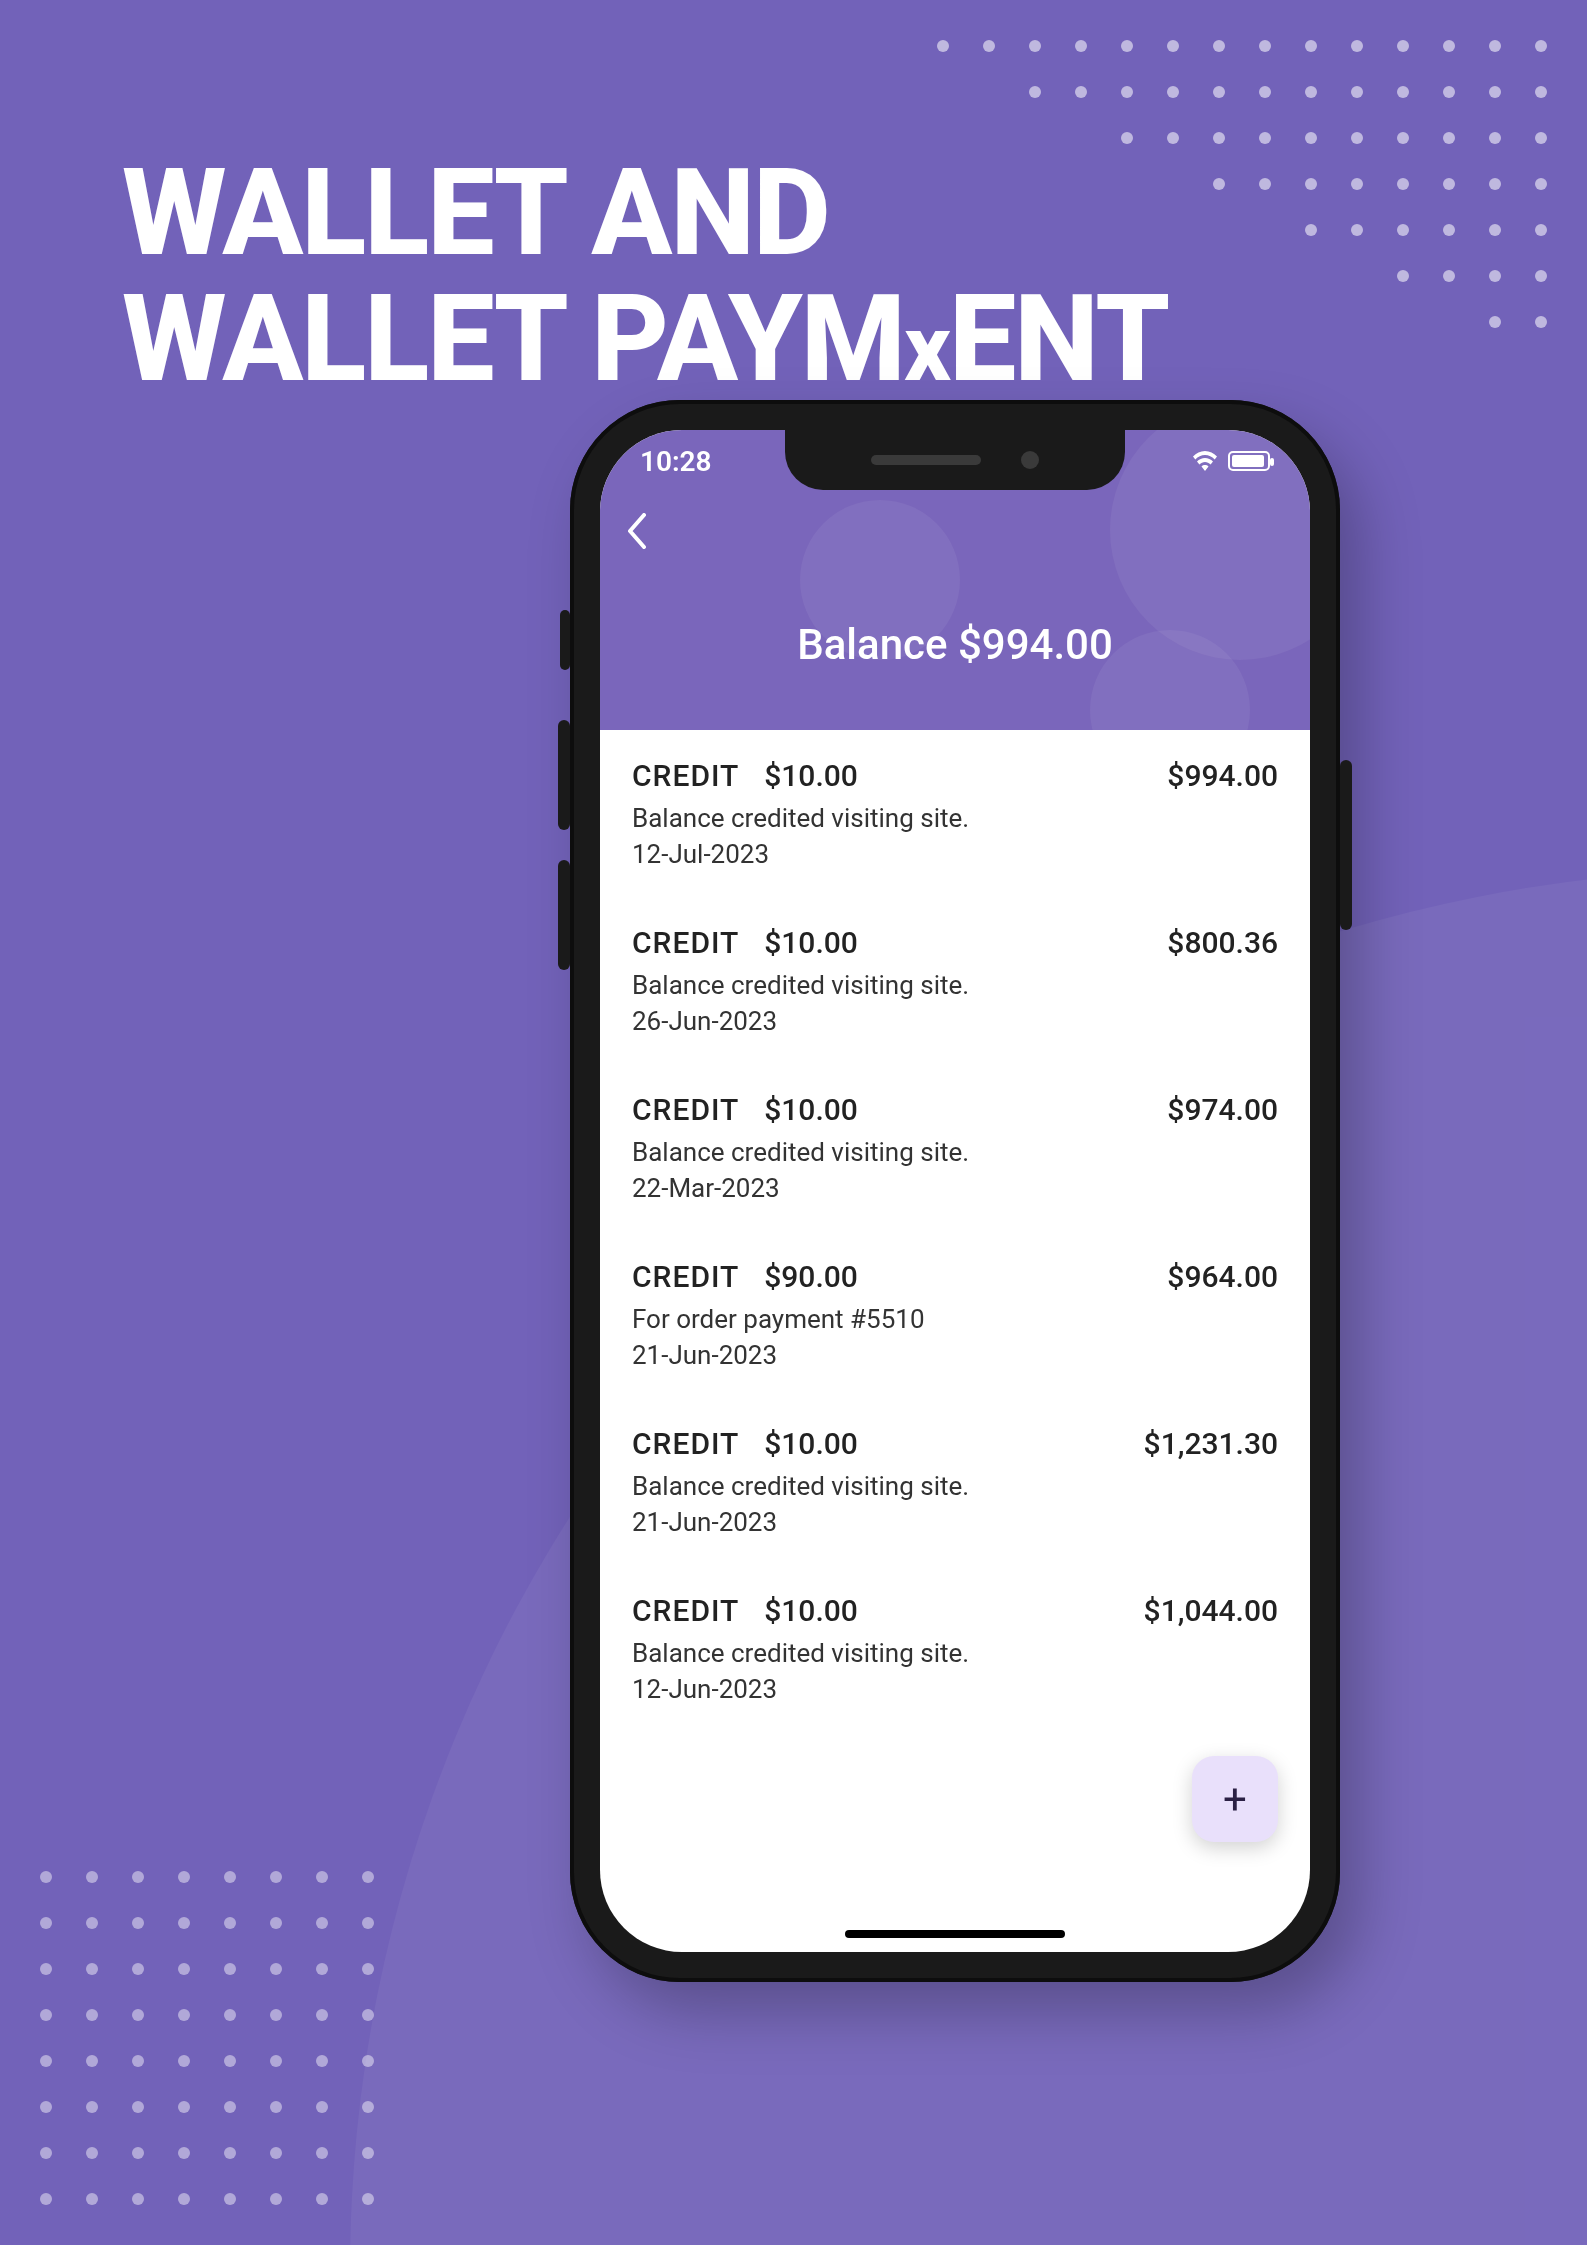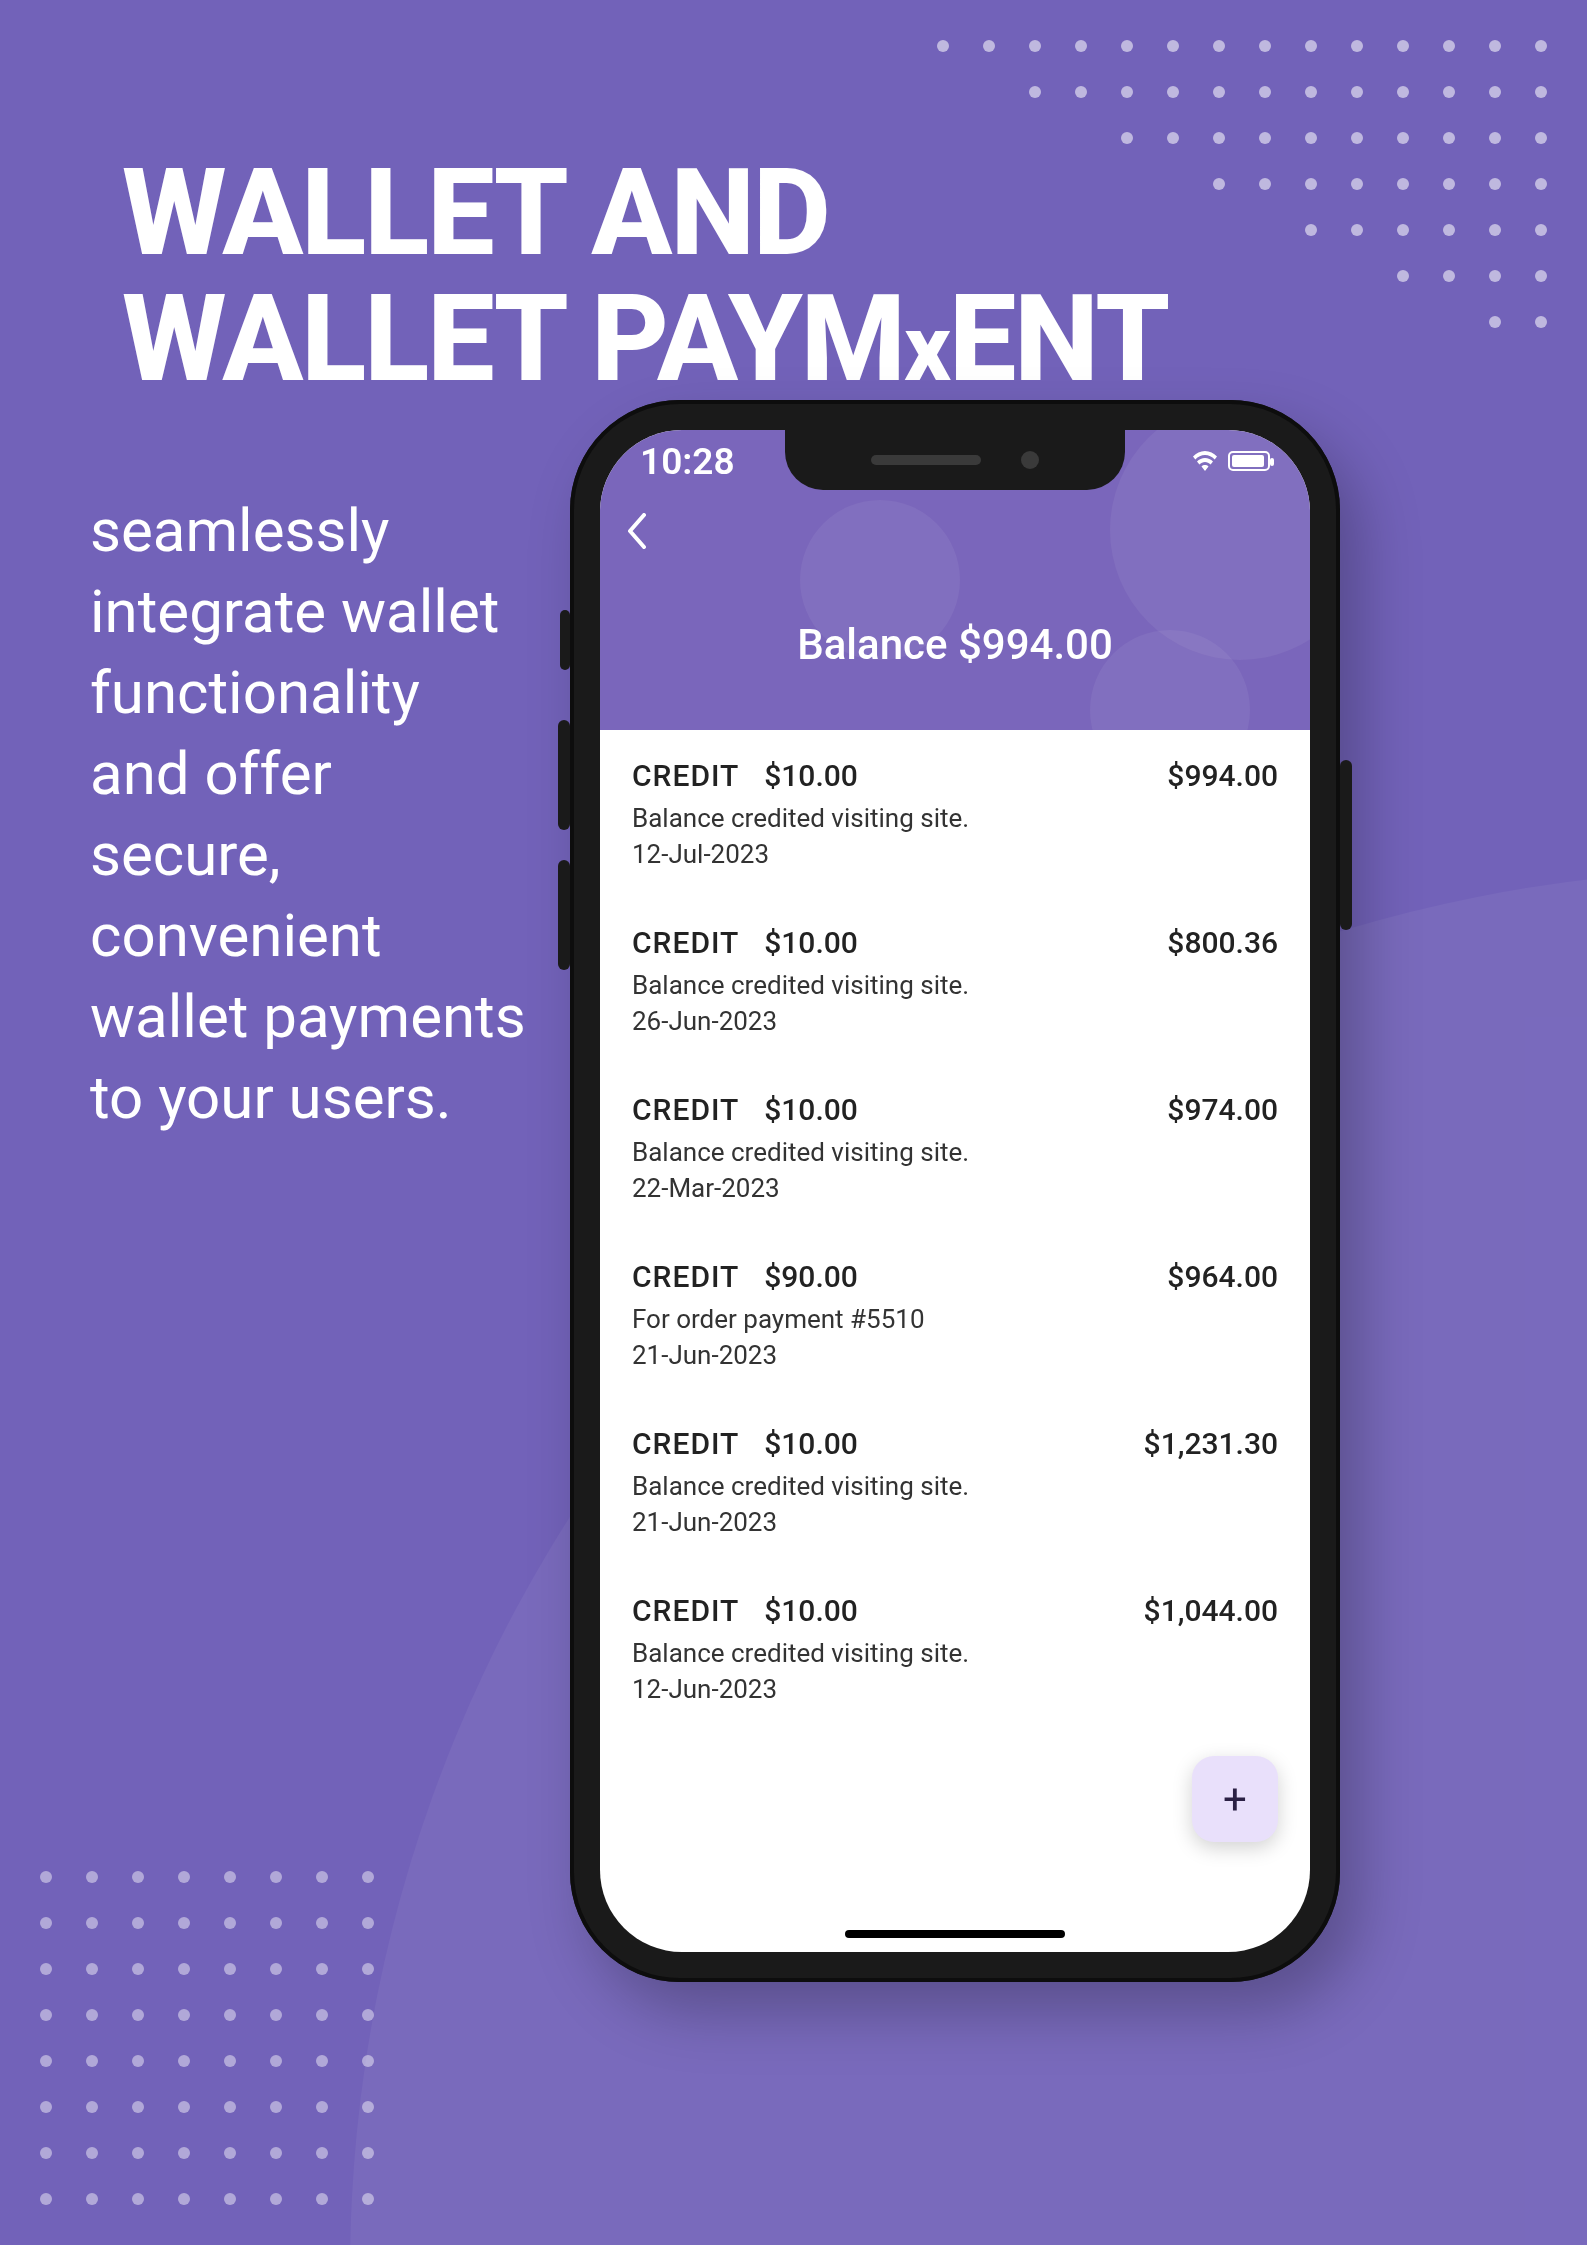--- a/index.html
+++ b/index.html
@@ -100,21 +100,21 @@
     border-bottom-right-radius: 38px;
     display:flex; align-items:center; justify-content:center; gap:40px;
   }
   .speaker { width:110px; height:10px; background:#3a3a3a; border-radius:6px; }
   .cam { width:18px; height:18px; background:#3a3a3a; border-radius:50%; }
 
   .statusbar {
     position:absolute; top:0; left:0; right:0; height:62px;
     display:flex; justify-content:space-between; align-items:center;
     padding: 0 40px;
-    color:#fff; font-weight:600; font-size:37px;
+    color:#fff; font-weight:600; font-size:28px;
     z-index:3;
   }
   .sb-right { display:flex; align-items:center; gap:10px; }
   .wifi { width:26px; height:20px; }
   .battery {
     width:42px; height:20px; border:2px solid #fff; border-radius:5px; position:relative;
   }
   .battery::after {
     content:""; position:absolute; right:-6px; top:5px; width:4px; height:8px; background:#fff; border-radius:2px;
   }
@@ -335,21 +335,20 @@
       <div class="dot" style="background: rgba(255, 255, 255, 0.45);"></div>
       <div class="dot" style="background: rgba(255, 255, 255, 0.45);"></div>
       <div class="dot" style="background: rgba(255, 255, 255, 0.45);"></div>
     </div>
 
   <div class="headline">
     <span>WALLET AND</span><br>
     <span>WALLET PAYM</span><span class="small-x">x</span><span>ENT</span>
   </div>
 
-  <div class="subcopy" id="subcopy">seamlessly<br>integrate wallet<br>functionality<br>and offer<br>secure,<br>convenient<br>wallet payments<br>to your users.</div>
 
   <div class="phone">
     <div class="side-btn mute"></div>
     <div class="side-btn vol1"></div>
     <div class="side-btn vol2"></div>
     <div class="side-btn pwr"></div>
 
     <div class="screen">
       <div class="header">
         <div class="bubble b1"></div>

